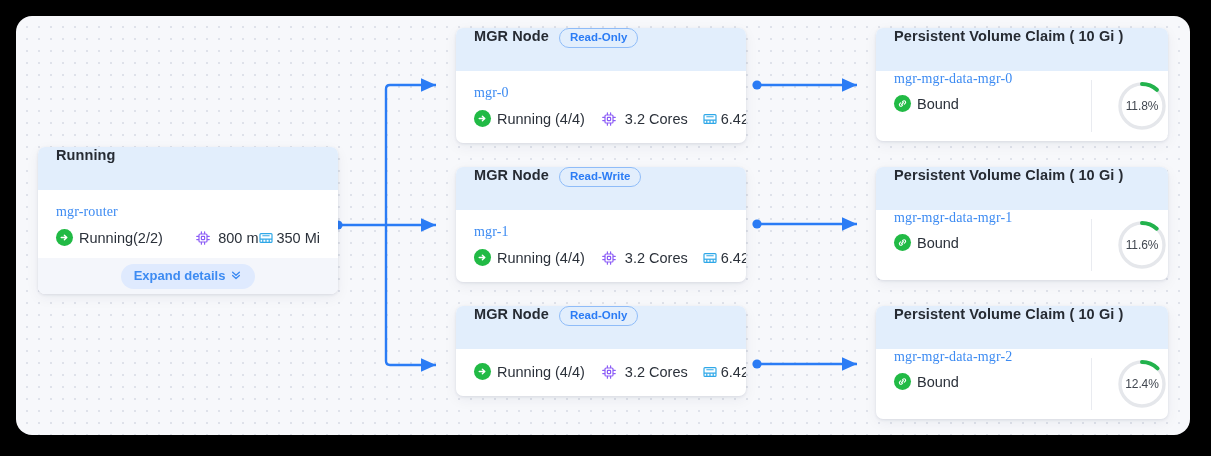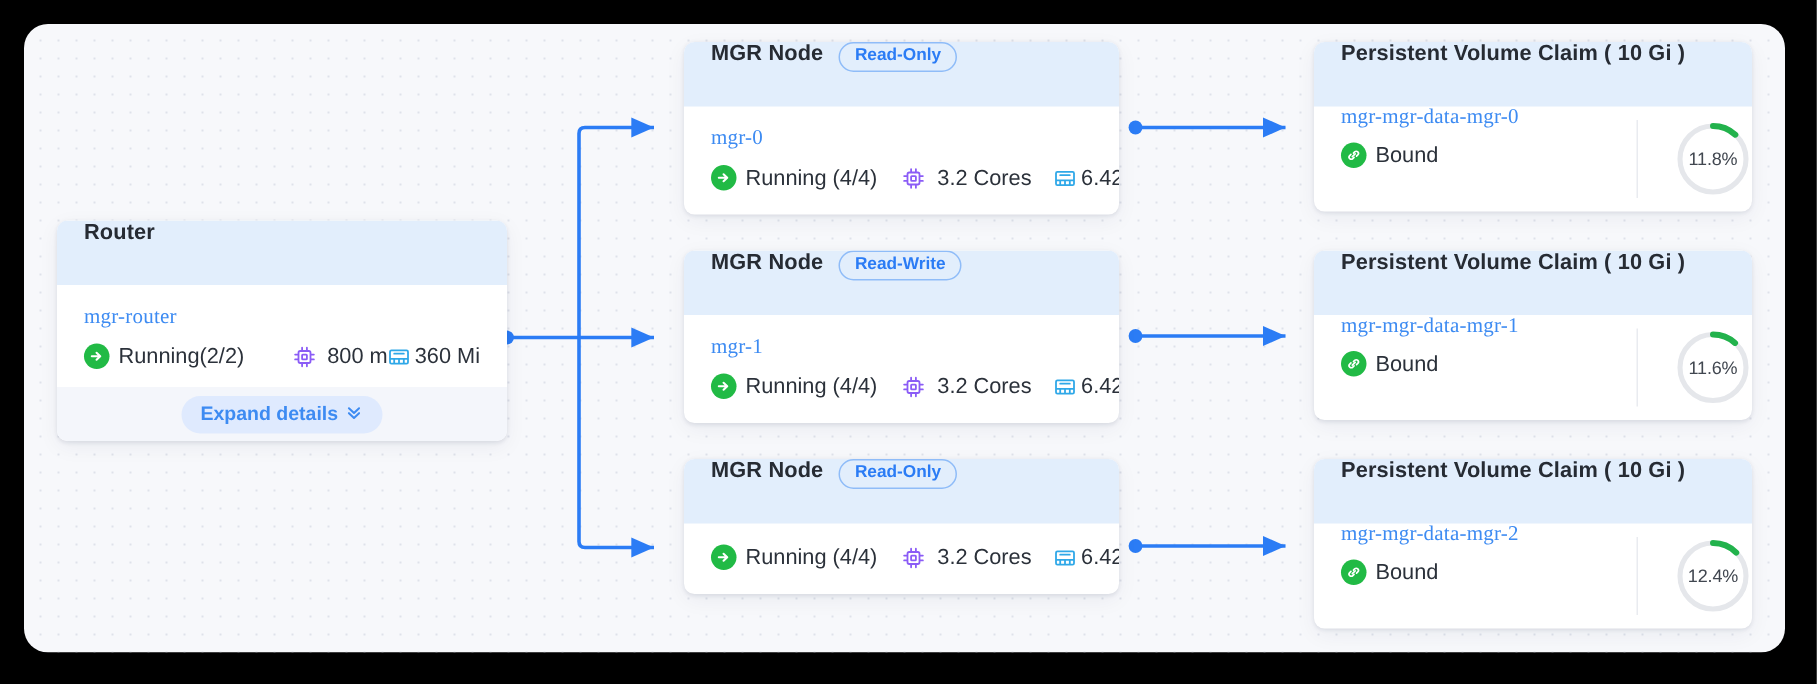--- a/index.html
+++ b/index.html
@@ -238,21 +238,21 @@
     <g fill="#2b7cf5">
       <circle cx="322" cy="209" r="4.6"></circle>
       <circle cx="741" cy="69" r="4.6"></circle>
       <circle cx="741" cy="208" r="4.6"></circle>
       <circle cx="741" cy="348" r="4.6"></circle>
     </g>
   </svg>
 
   <div class="card" id="router">
     <div class="card-head">
-      <span class="card-title">Router</span>
+      <span class="card-title">Running</span>
     </div>
     <div class="card-body">
       <span class="res-link">mgr-router</span>
       <div class="statline">
         <span class="stat">
           <span class="ico-run">
             <svg width="11" height="11" viewBox="0 0 16 16" fill="none">
               <path d="M3.2 8h8.1M7.8 4.6L11.4 8l-3.6 3.4" stroke="#fff" stroke-width="2" stroke-linecap="round" stroke-linejoin="round"></path>
             </svg>
           </span>
@@ -271,21 +271,21 @@
         </span>
         <span class="stat" style="gap:2px;margin-left:-1px">
           <span class="ico-mem">
             <svg width="16" height="16" viewBox="0 0 20 20" fill="none" stroke="#2fa8e8" stroke-width="1.5">
               <rect x="2.5" y="4.5" width="15" height="11" rx="1.2"></rect>
               <path d="M2.5 11.5h15"></path>
               <path d="M6 11.5v4M10 11.5v4M14 11.5v4"></path>
               <path d="M6 7.2h8" stroke-linecap="round"></path>
             </svg>
           </span>
-          <span>360 Mi</span>
+          <span>350 Mi</span>
         </span>
       </div>
       <div class="expand-wrap">
         <button class="expand-btn">
           <span>Expand details</span>
           <span class="chev">
             <svg width="12" height="12" viewBox="0 0 16 16" fill="none" stroke="#3d8bf2" stroke-width="1.8" stroke-linecap="round" stroke-linejoin="round">
               <path d="M3.5 4.2L8 8.4l4.5-4.2"></path>
                 <path d="M3.5 8.6L8 12.8l4.5-4.2"></path>
             </svg>

